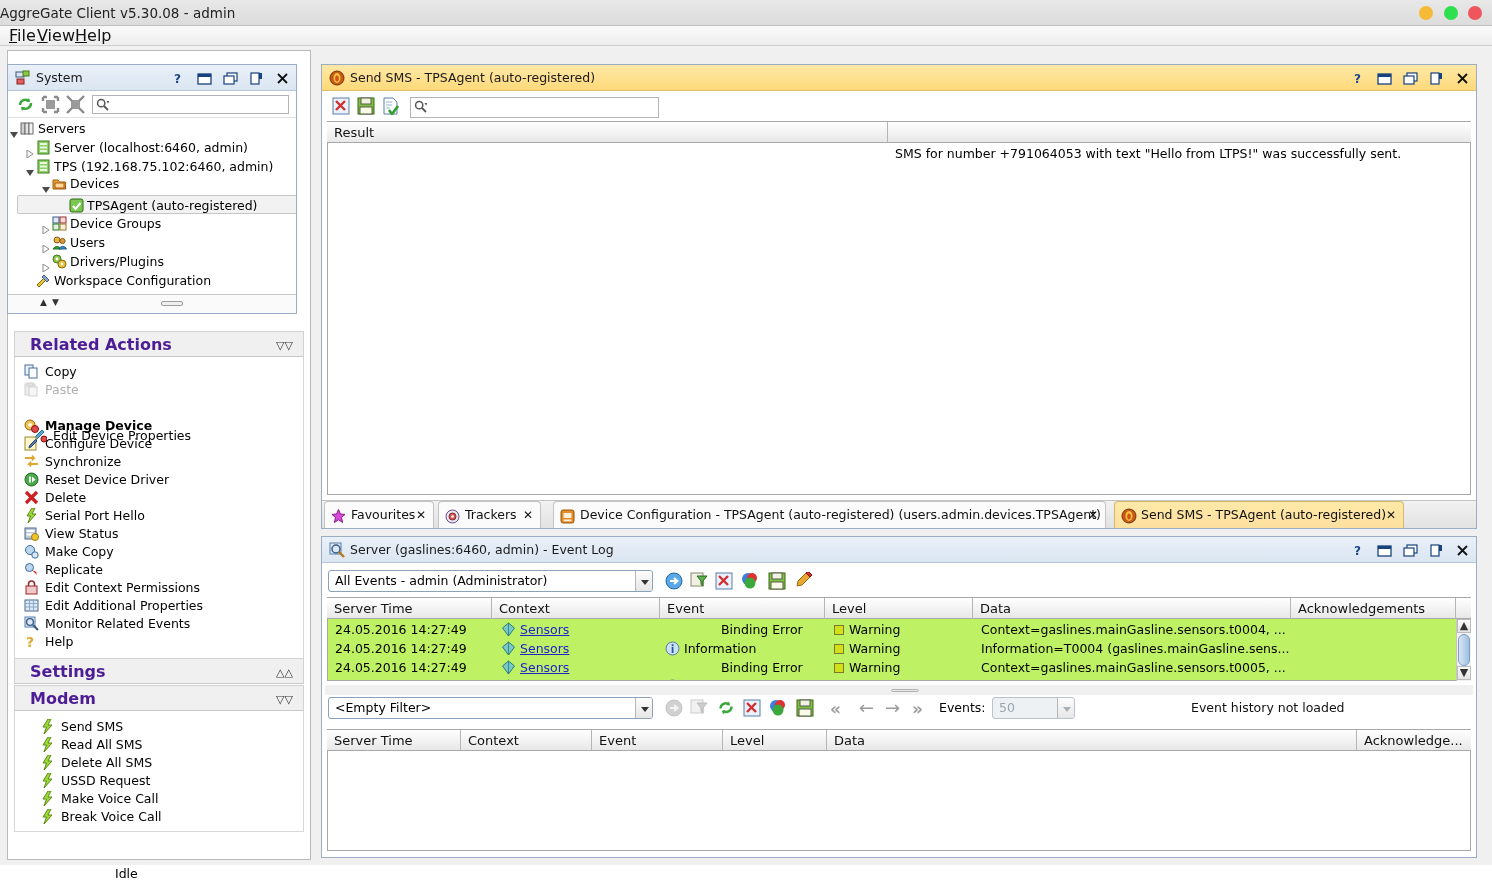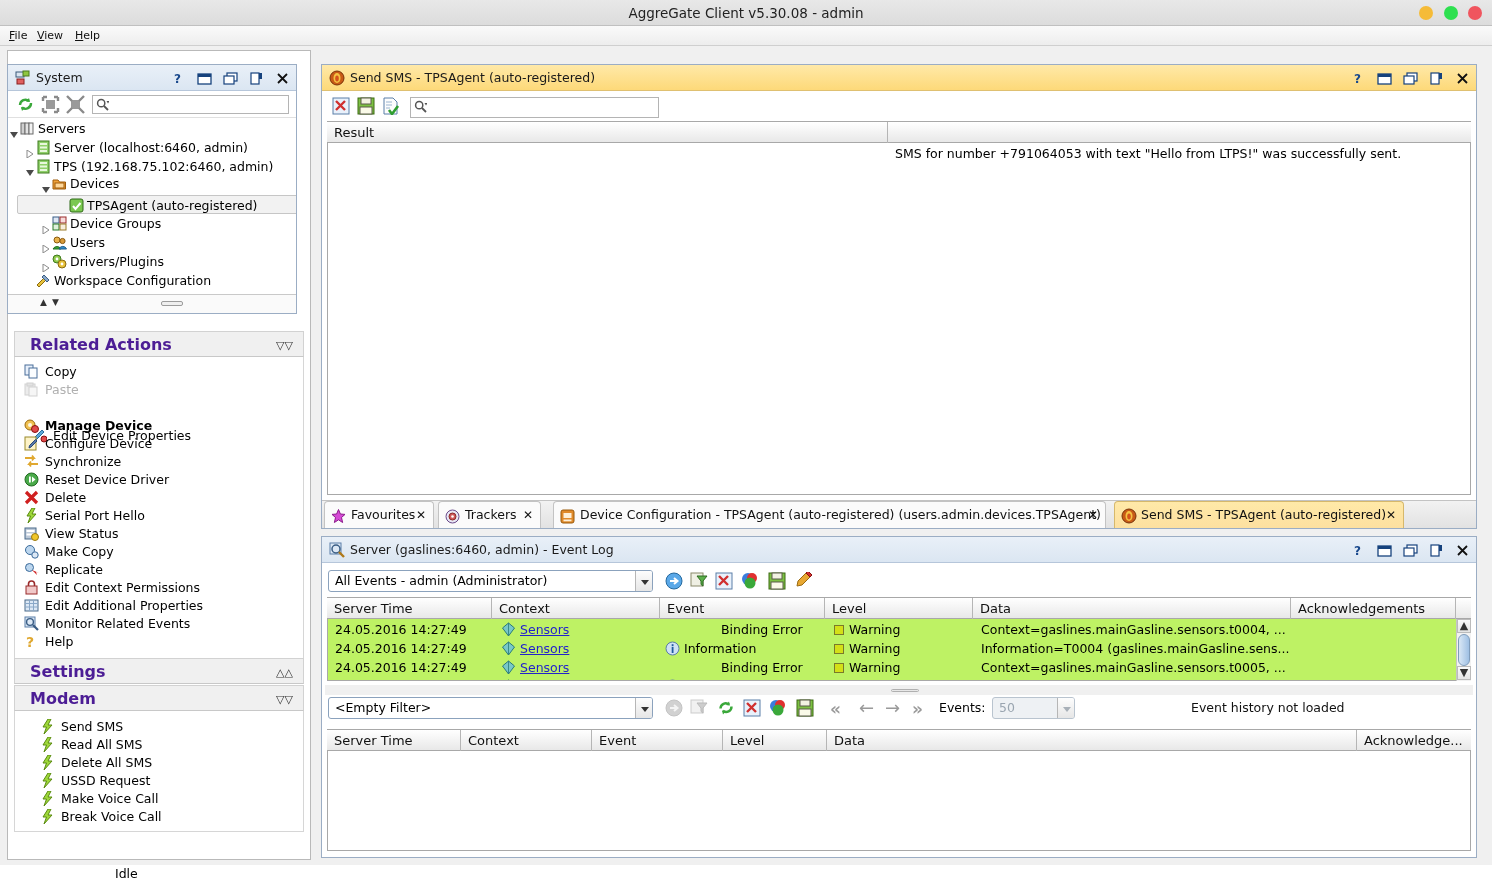--- a/index.html
+++ b/index.html
@@ -14,36 +14,36 @@
   }
 
   
   #titlebar {
     position: absolute; left: 0; top: 0; width: 1492px; height: 26px;
     background: linear-gradient(to bottom, #e8e8e8, #dcdcdc);
     border-bottom: 1px solid #c0c0c0;
   }
   #titlebar .title {
     position: absolute; left: 0; top: 0; width: 1492px; height: 32px;
-    text-align: center; line-height: 26px; font-size: 13.5px; color: #222;
+    text-align: left; line-height: 26px; font-size: 13.5px; color: #222;
   }
   .wbtn { position: absolute; top: 6px; width: 14px; height: 14px; border-radius: 50%; }
   .wbtn.min { left: 1419px; background: #f5bb37; }
   .wbtn.max { left: 1444px; background: #2ee050; }
   .wbtn.close { left: 1468px; background: #f0555e; }
 
   
   #menubar {
     position: absolute; left: 0; top: 26px; width: 1492px; height: 20px;
     background: linear-gradient(to bottom, #fafafa, #ededed);
     border-bottom: 1px solid #cfcfcf;
   }
   #menubar .mi {
     position: absolute; top: 2px; height: 16px; line-height: 16px;
-    font-size: 11px; padding: 0 5px; color: #111; cursor: default;
+    font-size: 16px; padding: 0 5px; color: #111; cursor: default;
   }
   #menubar .mi u { text-decoration: underline; }
 
   
   #client {
     position: absolute; left: 0; top: 46px; width: 1492px; height: 819px;
     background: #f0f0f0;
   }
 
   

